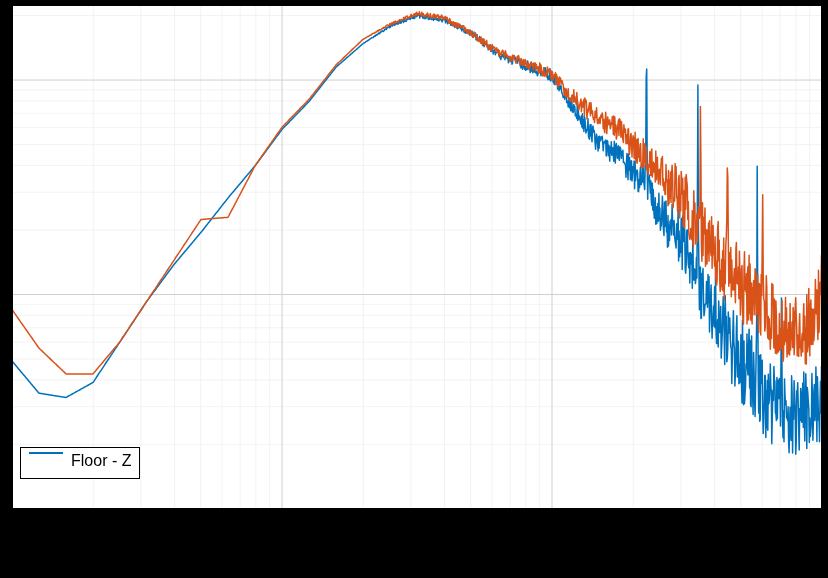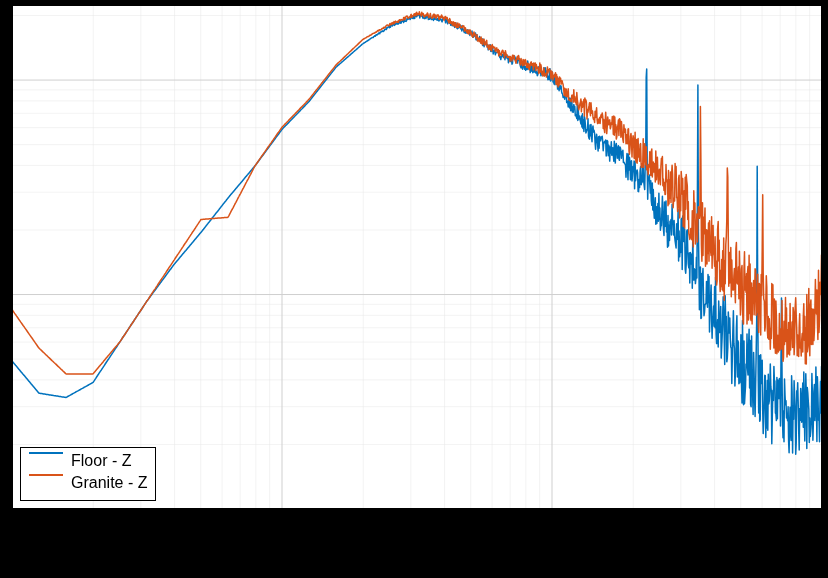--- a/index.html
+++ b/index.html
@@ -116,18 +116,14 @@
         <path class="series-granite" d="M0.0 304.5 L0.5 305.3 L1.0 306.0 L1.5 306.7 L2.0 307.4 L2.5 308.2 L3.0 308.9 L3.5 309.6 L4.1 310.3 L4.6 311.1 L5.1 311.8 L5.6 312.5 L6.1 313.2 L6.6 314.0 L7.1 314.7 L7.6 315.4 L8.1 316.1 L8.6 316.9 L9.1 317.6 L9.6 318.3 L10.1 319.0 L10.6 319.8 L11.1 320.5 L11.7 321.2 L12.2 321.9 L12.7 322.7 L13.2 323.4 L13.7 324.1 L14.2 324.8 L14.7 325.5 L15.2 326.3 L15.7 327.0 L16.2 327.7 L16.7 328.4 L17.2 329.2 L17.7 329.9 L18.2 330.6 L18.7 331.3 L19.2 332.1 L19.8 332.8 L20.3 333.5 L20.8 334.2 L21.3 335.0 L21.8 335.7 L22.3 336.4 L22.8 337.1 L23.3 337.9 L23.8 338.6 L24.3 339.3 L24.8 340.0 L25.3 340.8 L25.8 341.5 L26.3 342.2 L26.8 342.9 L27.4 343.5 L27.9 344.0 L28.4 344.5 L28.9 344.9 L29.4 345.4 L29.9 345.9 L30.4 346.4 L30.9 346.9 L31.4 347.3 L31.9 347.8 L32.4 348.3 L32.9 348.8 L33.4 349.3 L33.9 349.8 L34.4 350.2 L35.0 350.7 L35.5 351.2 L36.0 351.7 L36.5 352.2 L37.0 352.7 L37.5 353.1 L38.0 353.6 L38.5 354.1 L39.0 354.6 L39.5 355.1 L40.0 355.6 L40.5 356.0 L41.0 356.5 L41.5 357.0 L42.0 357.5 L42.6 358.0 L43.1 358.5 L43.6 358.9 L44.1 359.4 L44.6 359.9 L45.1 360.4 L45.6 360.9 L46.1 361.4 L46.6 361.8 L47.1 362.3 L47.6 362.8 L48.1 363.3 L48.6 363.8 L49.1 364.2 L49.6 364.7 L50.2 365.2 L50.7 365.7 L51.2 366.2 L51.7 366.7 L52.2 367.1 L52.7 367.6 L53.2 368.1 L53.7 368.6 L54.2 368.9 L54.7 368.9 L55.2 368.9 L55.7 368.9 L56.2 368.9 L56.7 368.9 L57.2 368.9 L57.7 368.9 L58.3 368.9 L58.8 368.9 L59.3 368.9 L59.8 368.9 L60.3 368.9 L60.8 368.9 L61.3 368.9 L61.8 368.9 L62.3 368.9 L62.8 368.9 L63.3 368.9 L63.8 368.9 L64.3 368.9 L64.8 368.9 L65.3 368.9 L65.9 368.9 L66.4 368.9 L66.9 368.9 L67.4 368.9 L67.9 368.9 L68.4 368.9 L68.9 368.9 L69.4 368.9 L69.9 368.9 L70.4 368.9 L70.9 368.9 L71.4 368.9 L71.9 368.9 L72.4 368.9 L72.9 368.9 L73.5 368.9 L74.0 368.9 L74.5 368.9 L75.0 368.9 L75.5 368.9 L76.0 368.9 L76.5 368.9 L77.0 368.9 L77.5 368.9 L78.0 368.9 L78.5 368.9 L79.0 368.9 L79.5 368.9 L80.0 368.9 L80.5 368.9 L81.1 368.8 L81.6 368.2 L82.1 367.6 L82.6 367.0 L83.1 366.4 L83.6 365.8 L84.1 365.2 L84.6 364.6 L85.1 364.0 L85.6 363.4 L86.1 362.8 L86.6 362.2 L87.1 361.6 L87.6 361.0 L88.1 360.4 L88.6 359.8 L89.2 359.2 L89.7 358.6 L90.2 358.0 L90.7 357.4 L91.2 356.8 L91.7 356.1 L92.2 355.5 L92.7 354.9 L93.2 354.3 L93.7 353.7 L94.2 353.1 L94.7 352.5 L95.2 351.9 L95.7 351.3 L96.2 350.7 L96.8 350.1 L97.3 349.5 L97.8 348.9 L98.3 348.3 L98.8 347.7 L99.3 347.1 L99.8 346.5 L100.3 345.9 L100.8 345.3 L101.3 344.7 L101.8 344.1 L102.3 343.5 L102.8 342.9 L103.3 342.3 L103.8 341.7 L104.4 341.1 L104.9 340.5 L105.4 339.9 L105.9 339.2 L106.4 338.6 L106.9 338.0 L107.4 337.4 L107.9 336.8 L108.4 336.1 L108.9 335.3 L109.4 334.6 L109.9 333.8 L110.4 333.0 L110.9 332.3 L111.4 331.5 L112.0 330.8 L112.5 330.0 L113.0 329.2 L113.5 328.5 L114.0 327.7 L114.5 326.9 L115.0 326.2 L115.5 325.4 L116.0 324.6 L116.5 323.9 L117.0 323.1 L117.5 322.3 L118.0 321.6 L118.5 320.8 L119.0 320.0 L119.5 319.3 L120.1 318.5 L120.6 317.8 L121.1 317.0 L121.6 316.2 L122.1 315.5 L122.6 314.7 L123.1 313.9 L123.6 313.2 L124.1 312.4 L124.6 311.6 L125.1 310.9 L125.6 310.1 L126.1 309.3 L126.6 308.6 L127.1 307.8 L127.7 307.1 L128.2 306.3 L128.7 305.5 L129.2 304.8 L129.7 304.0 L130.2 303.2 L130.7 302.5 L131.2 301.7 L131.7 300.9 L132.2 300.2 L132.7 299.4 L133.2 298.6 L133.7 297.9 L134.2 297.1 L134.7 296.3 L135.3 295.6 L135.8 294.8 L136.3 294.1 L136.8 293.3 L137.3 292.5 L137.8 291.8 L138.3 291.0 L138.8 290.2 L139.3 289.5 L139.8 288.7 L140.3 287.9 L140.8 287.2 L141.3 286.4 L141.8 285.6 L142.3 284.9 L142.9 284.1 L143.4 283.4 L143.9 282.6 L144.4 281.8 L144.9 281.1 L145.4 280.3 L145.9 279.5 L146.4 278.8 L146.9 278.0 L147.4 277.2 L147.9 276.5 L148.4 275.7 L148.9 274.9 L149.4 274.2 L149.9 273.4 L150.5 272.6 L151.0 271.9 L151.5 271.1 L152.0 270.4 L152.5 269.6 L153.0 268.8 L153.5 268.1 L154.0 267.3 L154.5 266.5 L155.0 265.8 L155.5 265.0 L156.0 264.2 L156.5 263.5 L157.0 262.7 L157.5 261.9 L158.0 261.2 L158.6 260.4 L159.1 259.7 L159.6 258.9 L160.1 258.1 L160.6 257.4 L161.1 256.6 L161.6 255.8 L162.1 255.1 L162.6 254.3 L163.1 253.5 L163.6 252.8 L164.1 252.0 L164.6 251.2 L165.1 250.5 L165.6 249.7 L166.2 248.9 L166.7 248.2 L167.2 247.4 L167.7 246.7 L168.2 245.9 L168.7 245.1 L169.2 244.4 L169.7 243.6 L170.2 242.8 L170.7 242.1 L171.2 241.3 L171.7 240.5 L172.2 239.8 L172.7 239.0 L173.2 238.2 L173.8 237.5 L174.3 236.7 L174.8 236.0 L175.3 235.2 L175.8 234.4 L176.3 233.7 L176.8 232.9 L177.3 232.1 L177.8 231.4 L178.3 230.6 L178.8 229.8 L179.3 229.1 L179.8 228.3 L180.3 227.5 L180.8 226.8 L181.4 226.0 L181.9 225.2 L182.4 224.5 L182.9 223.7 L183.4 223.0 L183.9 222.2 L184.4 221.4 L184.9 220.7 L185.4 219.9 L185.9 219.1 L186.4 218.4 L186.9 217.6 L187.4 216.8 L187.9 216.1 L188.4 215.3 L188.9 214.5 L189.5 214.4 L190.0 214.4 L190.5 214.4 L191.0 214.3 L191.5 214.3 L192.0 214.2 L192.5 214.2 L193.0 214.2 L193.5 214.1 L194.0 214.1 L194.5 214.0 L195.0 214.0 L195.5 213.9 L196.0 213.9 L196.5 213.9 L197.1 213.8 L197.6 213.8 L198.1 213.7 L198.6 213.7 L199.1 213.7 L199.6 213.6 L200.1 213.6 L200.6 213.5 L201.1 213.5 L201.6 213.5 L202.1 213.4 L202.6 213.4 L203.1 213.3 L203.6 213.3 L204.1 213.3 L204.7 213.2 L205.2 213.2 L205.7 213.1 L206.2 213.1 L206.7 213.1 L207.2 213.0 L207.7 213.0 L208.2 212.9 L208.7 212.9 L209.2 212.9 L209.7 212.8 L210.2 212.8 L210.7 212.7 L211.2 212.7 L211.7 212.7 L212.3 212.6 L212.8 212.6 L213.3 212.5 L213.8 212.5 L214.3 212.5 L214.8 212.4 L215.3 212.4 L215.8 212.3 L216.3 211.7 L216.8 210.8 L217.3 209.8 L217.8 208.8 L218.3 207.9 L218.8 206.9 L219.3 205.9 L219.8 205.0 L220.4 204.0 L220.9 203.1 L221.4 202.1 L221.9 201.1 L222.4 200.2 L222.9 199.2 L223.4 198.2 L223.9 197.3 L224.4 196.3 L224.9 195.3 L225.4 194.4 L225.9 193.4 L226.4 192.4 L226.9 191.5 L227.4 190.5 L228.0 189.5 L228.5 188.6 L229.0 187.6 L229.5 186.6 L230.0 185.7 L230.5 184.7 L231.0 183.7 L231.5 182.8 L232.0 181.8 L232.5 180.8 L233.0 179.9 L233.5 178.9 L234.0 177.9 L234.5 177.0 L235.0 176.0 L235.6 175.0 L236.1 174.1 L236.6 173.1 L237.1 172.1 L237.6 171.2 L238.1 170.2 L238.6 169.3 L239.1 168.3 L239.6 167.3 L240.1 166.4 L240.6 165.4 L241.1 164.4 L241.6 163.5 L242.1 162.5 L242.6 161.5 L243.2 160.6 L243.7 159.9 L244.2 159.2 L244.7 158.5 L245.2 157.7 L245.7 157.0 L246.2 156.3 L246.7 155.6 L247.2 154.8 L247.7 154.1 L248.2 153.4 L248.7 152.7 L249.2 151.9 L249.7 151.2 L250.2 150.5 L250.8 149.8 L251.3 149.0 L251.8 148.3 L252.3 147.6 L252.8 146.9 L253.3 146.1 L253.8 145.4 L254.3 144.7 L254.8 144.0 L255.3 143.3 L255.8 142.5 L256.3 141.8 L256.8 141.1 L257.3 140.4 L257.8 139.6 L258.3 138.9 L258.9 138.2 L259.4 137.5 L259.9 136.7 L260.4 136.0 L260.9 135.3 L261.4 134.6 L261.9 133.8 L262.4 133.1 L262.9 132.4 L263.4 131.7 L263.9 130.9 L264.4 130.2 L264.9 129.5 L265.4 128.8 L265.9 128.0 L266.5 127.3 L267.0 126.6 L267.5 125.9 L268.0 125.1 L268.5 124.4 L269.0 123.7 L269.5 123.0 L270.0 122.2 L270.5 121.7 L271.0 121.2 L271.5 120.7 L272.0 120.2 L272.5 119.6 L273.0 119.1 L273.5 118.6 L274.1 118.1 L274.6 117.5 L275.1 117.0 L275.6 116.5 L276.1 116.0 L276.6 115.4 L277.1 114.9 L277.6 114.4 L278.1 113.9 L278.6 113.4 L279.1 112.8 L279.6 112.3 L280.1 111.8 L280.6 111.3 L281.1 110.7 L281.7 110.2 L282.2 109.7 L282.7 109.2 L283.2 108.6 L283.7 108.1 L284.2 107.6 L284.7 107.1 L285.2 106.6 L285.7 106.0 L286.2 105.5 L286.7 105.0 L287.2 104.5 L287.7 103.9 L288.2 103.4 L288.7 102.9 L289.2 102.4 L289.8 101.8 L290.3 101.3 L290.8 100.8 L291.3 100.3 L291.8 99.8 L292.3 99.2 L292.8 98.7 L293.3 98.2 L293.8 97.7 L294.3 97.1 L294.8 96.6 L295.3 96.1 L295.8 95.6 L296.3 95.0 L296.8 94.5 L297.4 93.9 L297.9 93.3 L298.4 92.6 L298.9 92.0 L299.4 91.3 L299.9 90.7 L300.4 90.1 L300.9 89.4 L301.4 88.8 L301.9 88.1 L302.4 87.5 L302.9 86.8 L303.4 86.2 L303.9 85.5 L304.4 84.9 L305.0 84.3 L305.5 83.6 L306.0 83.0 L306.5 82.3 L307.0 81.7 L307.5 81.0 L308.0 80.4 L308.5 79.8 L309.0 79.1 L309.5 78.5 L310.0 77.8 L310.5 77.2 L311.0 76.5 L311.5 75.9 L312.0 75.2 L312.6 74.6 L313.1 74.0 L313.6 73.3 L314.1 72.7 L314.6 72.0 L315.1 71.4 L315.6 70.7 L316.1 70.1 L316.6 69.5 L317.1 68.8 L317.6 68.2 L318.1 67.5 L318.6 66.9 L319.1 66.2 L319.6 65.6 L320.2 64.9 L320.7 64.3 L321.2 63.7 L321.7 63.0 L322.2 62.4 L322.7 61.7 L323.2 61.1 L323.7 60.4 L324.2 59.9 L324.7 59.4 L325.2 58.9 L325.7 58.4 L326.2 57.9 L326.7 57.4 L327.2 57.0 L327.7 56.5 L328.3 56.0 L328.8 55.5 L329.3 55.0 L329.8 54.5 L330.3 54.1 L330.8 53.6 L331.3 53.1 L331.8 52.6 L332.3 52.1 L332.8 51.6 L333.3 51.2 L333.8 50.7 L334.3 50.2 L334.8 49.7 L335.3 49.2 L335.9 48.8 L336.4 48.3 L336.9 47.8 L337.4 47.3 L337.9 46.8 L338.4 46.3 L338.9 45.9 L339.4 45.4 L339.9 44.9 L340.4 44.4 L340.9 43.9 L341.4 43.4 L341.9 43.0 L342.4 42.5 L342.9 42.0 L343.5 41.5 L344.0 41.0 L344.5 40.5 L345.0 40.1 L345.5 39.6 L346.0 39.1 L346.5 38.6 L347.0 38.1 L347.5 37.6 L348.0 37.2 L348.5 36.7 L349.0 36.2 L349.5 35.7 L350.0 35.2 L350.5 34.7 L351.1 34.3 L351.6 34.0 L352.1 33.7 L352.6 33.5 L353.1 33.2 L353.6 32.9 L354.1 32.7 L354.6 32.2 L355.1 31.9 L355.6 31.7 L356.1 31.5 L356.6 31.4 L357.1 31.0 L357.6 30.7 L358.1 30.1 L358.6 30.3 L359.2 29.9 L359.7 29.2 L360.2 29.1 L360.7 28.7 L361.2 28.4 L361.7 28.2 L362.2 28.3 L362.7 27.8 L363.2 27.5 L363.7 27.5 L364.2 26.7 L364.7 26.9 L365.2 26.1 L365.7 25.7 L366.2 25.3 L366.8 26.0 L367.3 24.7 L367.8 24.8 L368.3 24.9 L368.8 24.8 L369.3 24.4 L369.8 23.6 L370.3 23.8 L370.8 23.6 L371.3 22.5 L371.8 23.2 L372.3 22.2 L372.8 22.4 L373.3 22.4 L373.8 21.2 L374.4 20.4 L374.9 20.1 L375.4 19.9 L375.9 20.1 L376.4 20.9 L376.9 20.5 L377.4 20.1 L377.9 18.6 L378.4 19.7 L378.9 19.8 L379.4 18.0 L379.9 19.4 L380.4 18.0 L380.9 17.5 L381.4 18.7 L382.0 16.6 L382.5 18.6 L383.0 17.2 L383.5 16.1 L384.0 17.0 L384.5 16.9 L385.0 16.8 L385.5 17.2 L386.0 15.9 L386.5 17.2 L387.0 15.5 L387.5 14.7 L388.0 15.2 L388.5 15.7 L389.0 14.4 L389.5 14.6 L390.1 15.1 L390.6 15.1 L391.1 15.0 L391.6 12.6 L392.1 12.3 L392.6 12.9 L393.1 14.7 L393.6 12.3 L394.1 11.3 L394.6 11.3 L395.1 11.0 L395.6 11.8 L396.1 13.3 L396.6 12.4 L397.1 12.2 L397.7 11.8 L398.2 12.7 L398.7 10.0 L399.2 9.4 L399.7 12.1 L400.2 12.2 L400.7 11.2 L401.2 10.3 L401.7 10.1 L402.2 8.7 L402.7 11.0 L403.2 8.9 L403.7 8.3 L404.2 10.4 L404.7 7.2 L405.3 9.8 L405.8 8.7 L406.3 9.4 L406.8 9.7 L407.3 6.8 L407.8 8.6 L408.3 9.5 L408.8 10.0 L409.3 11.1 L409.8 7.2 L410.3 9.7 L410.8 9.2 L411.3 8.6 L411.8 11.3 L412.3 11.9 L412.9 10.3 L413.4 10.9 L413.9 10.2 L414.4 9.4 L414.9 10.8 L415.4 7.9 L415.9 8.8 L416.4 11.0 L416.9 12.8 L417.4 11.6 L417.9 10.2 L418.4 8.5 L418.9 11.9 L419.4 12.9 L419.9 13.2 L420.5 13.0 L421.0 9.9 L421.5 11.9 L422.0 9.0 L422.5 12.0 L423.0 9.8 L423.5 11.5 L424.0 13.3 L424.5 12.2 L425.0 9.9 L425.5 11.0 L426.0 9.7 L426.5 11.3 L427.0 14.3 L427.5 13.9 L428.0 11.2 L428.6 12.6 L429.1 12.6 L429.6 10.0 L430.1 11.1 L430.6 13.0 L431.1 12.2 L431.6 13.1 L432.1 15.4 L432.6 12.1 L433.1 13.5 L433.6 11.6 L434.1 12.5 L434.6 14.1 L435.1 12.4 L435.6 14.2 L436.2 16.1 L436.7 17.9 L437.2 17.8 L437.7 13.6 L438.2 15.3 L438.7 18.3 L439.2 17.1 L439.7 16.8 L440.2 19.9 L440.7 19.4 L441.2 16.7 L441.7 20.7 L442.2 18.2 L442.7 17.5 L443.2 21.4 L443.8 17.8 L444.3 22.5 L444.8 19.9 L445.3 22.2 L445.8 18.0 L446.3 22.4 L446.8 21.2 L447.3 19.0 L447.8 19.6 L448.3 20.9 L448.8 22.8 L449.3 22.9 L449.8 21.9 L450.3 22.4 L450.8 20.6 L451.4 20.9 L451.9 20.9 L452.4 26.1 L452.9 23.5 L453.4 22.8 L453.9 25.5 L454.4 26.2 L454.9 27.5 L455.4 24.9 L455.9 28.6 L456.4 25.3 L456.9 29.1 L457.4 26.6 L457.9 24.8 L458.4 25.7 L458.9 29.7 L459.5 27.5 L460.0 31.4 L460.5 31.6 L461.0 32.2 L461.5 28.6 L462.0 26.9 L462.5 30.1 L463.0 28.7 L463.5 30.9 L464.0 32.6 L464.5 33.3 L465.0 29.8 L465.5 35.9 L466.0 33.5 L466.5 33.0 L467.1 36.5 L467.6 34.3 L468.1 33.1 L468.6 37.9 L469.1 32.1 L469.6 38.5 L470.1 34.0 L470.6 39.7 L471.1 35.0 L471.6 35.1 L472.1 34.2 L472.6 39.9 L473.1 39.8 L473.6 38.8 L474.1 36.5 L474.7 35.3 L475.2 42.2 L475.7 40.1 L476.2 40.3 L476.7 44.4 L477.2 42.5 L477.7 40.0 L478.2 43.5 L478.7 45.1 L479.2 41.1 L479.7 46.0 L480.2 39.5 L480.7 41.7 L481.2 41.5 L481.7 42.9 L482.3 42.2 L482.8 42.3 L483.3 46.2 L483.8 45.0 L484.3 43.8 L484.8 42.8 L485.3 47.4 L485.8 46.6 L486.3 44.5 L486.8 50.9 L487.3 45.7 L487.8 49.2 L488.3 48.3 L488.8 49.7 L489.3 50.4 L489.8 46.7 L490.4 45.3 L490.9 45.5 L491.4 48.0 L491.9 47.8 L492.4 53.0 L492.9 49.3 L493.4 45.7 L493.9 48.1 L494.4 50.6 L494.9 49.7 L495.4 52.3 L495.9 52.4 L496.4 51.9 L496.9 52.3 L497.4 51.5 L498.0 56.5 L498.5 51.4 L499.0 52.7 L499.5 52.7 L500.0 55.9 L500.5 50.3 L501.0 50.2 L501.5 53.6 L502.0 50.5 L502.5 54.3 L503.0 55.1 L503.5 56.4 L504.0 58.3 L504.5 54.8 L505.0 52.4 L505.6 51.2 L506.1 54.2 L506.6 50.6 L507.1 53.0 L507.6 55.0 L508.1 58.7 L508.6 60.0 L509.1 53.5 L509.6 58.4 L510.1 56.3 L510.6 60.7 L511.1 54.6 L511.6 55.0 L512.1 60.1 L512.6 60.1 L513.2 54.6 L513.7 55.4 L514.2 58.6 L514.7 62.3 L515.2 59.9 L515.7 58.2 L516.2 63.0 L516.7 58.9 L517.2 64.8 L517.7 63.1 L518.2 60.0 L518.7 57.6 L519.2 56.8 L519.7 60.3 L520.2 60.3 L520.8 58.6 L521.3 65.0 L521.8 58.0 L522.3 60.9 L522.8 60.9 L523.3 58.0 L523.8 65.6 L524.3 59.4 L524.8 63.0 L525.3 63.2 L525.8 62.1 L526.3 65.3 L526.8 68.5 L527.3 67.1 L527.8 57.9 L528.3 67.3 L528.9 59.8 L529.4 63.1 L529.9 69.4 L530.4 66.3 L530.9 71.1 L531.4 69.7 L531.9 62.9 L532.4 71.0 L532.9 69.6 L533.4 70.1 L533.9 68.3 L534.4 72.1 L534.9 68.3 L535.4 61.9 L535.9 67.9 L536.5 65.3 L537.0 64.7 L537.5 63.8 L538.0 65.5 L538.5 68.5 L539.0 74.0 L539.5 66.1 L540.0 72.3 L540.5 67.2 L541.0 75.0 L541.5 71.1 L542.0 72.3 L542.5 69.6 L543.0 70.7 L543.5 67.7 L544.1 79.3 L544.6 69.5 L545.1 79.8 L545.6 71.9 L546.1 82.0 L546.6 73.9 L547.1 80.4 L547.6 72.1 L548.1 76.3 L548.6 73.3 L549.1 79.2 L549.6 75.9 L550.1 75.7 L550.6 78.0 L551.1 79.5 L551.7 84.5 L552.2 90.4 L552.7 83.2 L553.2 85.0 L553.7 91.2 L554.2 83.9 L554.7 91.1 L555.2 91.9 L555.7 88.7 L556.2 83.8 L556.7 94.7 L557.2 94.7 L557.7 95.5 L558.2 94.6 L558.7 95.8 L559.2 96.7 L559.8 90.2 L560.3 92.9 L560.8 90.0 L561.3 97.1 L561.8 84.7 L562.3 96.0 L562.8 91.5 L563.3 97.4 L563.8 93.5 L564.3 99.7 L564.8 87.5 L565.3 94.6 L565.8 97.6 L566.3 102.7 L566.8 104.8 L567.4 101.6 L567.9 99.2 L568.4 97.0 L568.9 94.1 L569.4 106.7 L569.9 96.6 L570.4 102.3 L570.9 101.3 L571.4 99.6 L571.9 94.4 L572.4 111.1 L572.9 93.1 L573.4 97.0 L573.9 94.9 L574.4 97.2 L575.0 113.9 L575.5 104.7 L576.0 107.2 L576.5 103.6 L577.0 100.9 L577.5 97.8 L578.0 106.3 L578.5 110.7 L579.0 97.8 L579.5 104.8 L580.0 108.3 L580.5 106.0 L581.0 112.5 L581.5 114.4 L582.0 112.7 L582.6 117.5 L583.1 106.2 L583.6 112.5 L584.1 107.9 L584.6 102.7 L585.1 114.8 L585.6 118.6 L586.1 114.3 L586.6 118.0 L587.1 115.1 L587.6 112.6 L588.1 118.4 L588.6 112.0 L589.1 109.7 L589.6 112.5 L590.2 107.9 L590.7 111.0 L591.2 123.4 L591.7 114.4 L592.2 124.0 L592.7 127.6 L593.2 116.0 L593.7 107.2 L594.2 117.6 L594.7 128.6 L595.2 122.4 L595.7 111.9 L596.2 116.0 L596.7 119.7 L597.2 115.6 L597.7 114.9 L598.3 123.7 L598.8 121.7 L599.3 117.7 L599.8 119.4 L600.3 111.6 L600.8 113.3 L601.3 129.2 L601.8 110.9 L602.3 130.3 L602.8 112.0 L603.3 127.1 L603.8 119.8 L604.3 134.0 L604.8 131.9 L605.3 122.3 L605.9 120.6 L606.4 115.0 L606.9 130.6 L607.4 113.7 L607.9 114.7 L608.4 117.4 L608.9 132.2 L609.4 116.4 L609.9 122.1 L610.4 130.6 L610.9 134.6 L611.4 137.4 L611.9 119.8 L612.4 127.2 L612.9 123.7 L613.5 124.6 L614.0 138.8 L614.5 129.7 L615.0 131.6 L615.5 138.7 L616.0 124.2 L616.5 123.8 L617.0 146.1 L617.5 149.3 L618.0 143.4 L618.5 131.1 L619.0 128.5 L619.5 135.3 L620.0 151.9 L620.5 136.9 L621.1 130.7 L621.6 133.6 L622.1 152.9 L622.6 153.5 L623.1 127.2 L623.6 154.0 L624.1 157.1 L624.6 134.4 L625.1 158.2 L625.6 147.7 L626.1 133.6 L626.6 152.0 L627.1 144.6 L627.6 156.2 L628.1 139.6 L628.6 138.6 L629.2 162.4 L629.7 158.5 L630.2 159.4 L630.7 162.0 L631.2 133.8 L631.7 162.6 L632.2 153.5 L632.7 138.8 L633.2 151.7 L633.7 159.9 L634.2 141.7 L634.7 164.8 L635.2 160.3 L635.7 164.2 L636.2 169.7 L636.8 159.2 L637.3 161.9 L637.8 146.7 L638.3 156.4 L638.8 170.5 L639.3 146.5 L639.8 144.1 L640.3 172.0 L640.8 164.6 L641.3 157.0 L641.8 167.1 L642.3 158.4 L642.8 162.0 L643.3 177.1 L643.8 146.0 L644.4 174.8 L644.9 154.4 L645.4 152.2 L645.9 169.3 L646.4 178.9 L646.9 167.7 L647.4 164.3 L647.9 172.3 L648.4 179.7 L648.9 161.5 L649.4 153.4 L649.9 155.4 L650.4 151.5 L650.9 180.7 L651.4 173.9 L652.0 185.5 L652.5 177.4 L653.0 189.5 L653.5 189.3 L654.0 159.5 L654.5 175.8 L655.0 176.8 L655.5 175.1 L656.0 200.8 L656.5 165.5 L657.0 199.0 L657.5 175.3 L658.0 193.3 L658.5 167.1 L659.0 197.5 L659.5 171.4 L660.1 160.2 L660.6 169.9 L661.1 202.7 L661.6 195.5 L662.1 192.9 L662.6 195.9 L663.1 158.5 L663.6 178.4 L664.1 161.6 L664.6 192.8 L665.1 192.4 L665.6 206.4 L666.1 202.0 L666.6 173.6 L667.1 170.3 L667.7 212.9 L668.2 196.2 L668.7 205.8 L669.2 166.6 L669.7 174.6 L670.2 188.9 L670.7 173.4 L671.2 221.4 L671.7 186.6 L672.2 185.9 L672.7 222.9 L673.2 172.2 L673.7 204.2 L674.2 169.5 L674.7 175.5 L675.3 180.5 L675.8 214.5 L676.3 196.8 L676.8 228.4 L677.3 231.2 L677.8 234.4 L678.3 232.7 L678.8 223.6 L679.3 223.6 L679.8 234.7 L680.3 205.8 L680.8 235.8 L681.3 242.0 L681.8 185.8 L682.3 211.4 L682.9 198.0 L683.4 239.0 L683.9 224.7 L684.4 221.8 L684.9 208.9 L685.4 237.1 L685.9 214.4 L686.4 201.8 L686.9 205.5 L687.4 213.3 L687.9 209.5 L688.4 101.5 L688.9 156.8 L689.4 239.7 L689.9 256.3 L690.5 197.8 L691.0 250.5 L691.5 212.3 L692.0 228.8 L692.5 217.8 L693.0 203.0 L693.5 261.2 L694.0 247.7 L694.5 224.8 L695.0 259.0 L695.5 225.5 L696.0 248.6 L696.5 218.0 L697.0 256.3 L697.5 215.8 L698.0 238.4 L698.6 246.0 L699.1 250.4 L699.6 211.8 L700.1 263.3 L700.6 221.4 L701.1 220.5 L701.6 248.7 L702.1 250.9 L702.6 261.2 L703.1 231.8 L703.6 274.7 L704.1 255.9 L704.6 280.1 L705.1 276.0 L705.6 224.2 L706.2 216.4 L706.7 255.9 L707.2 235.3 L707.7 274.5 L708.2 286.6 L708.7 265.5 L709.2 281.6 L709.7 254.4 L710.2 284.7 L710.7 245.8 L711.2 286.1 L711.7 233.0 L712.2 295.5 L712.7 255.8 L713.2 278.7 L713.8 239.3 L714.3 231.7 L714.8 214.6 L715.3 162.9 L715.8 172.1 L716.3 233.4 L716.8 281.3 L717.3 247.4 L717.8 278.0 L718.3 272.8 L718.8 242.6 L719.3 291.7 L719.8 254.9 L720.3 276.6 L720.8 285.0 L721.4 285.0 L721.9 270.8 L722.4 263.4 L722.9 283.4 L723.4 297.8 L723.9 243.9 L724.4 237.4 L724.9 277.4 L725.4 278.7 L725.9 279.0 L726.4 261.9 L726.9 293.7 L727.4 246.3 L727.9 267.7 L728.4 310.1 L728.9 290.8 L729.5 263.8 L730.0 260.6 L730.5 304.8 L731.0 316.5 L731.5 319.0 L732.0 263.9 L732.5 246.8 L733.0 285.0 L733.5 271.7 L734.0 287.3 L734.5 268.8 L735.0 319.1 L735.5 267.8 L736.0 261.4 L736.5 315.1 L737.1 250.3 L737.6 308.5 L738.1 258.9 L738.6 313.4 L739.1 315.6 L739.6 278.1 L740.1 319.0 L740.6 282.8 L741.1 298.0 L741.6 275.4 L742.1 309.7 L742.6 290.9 L743.1 263.8 L743.6 265.6 L744.1 310.2 L744.7 306.3 L745.2 300.1 L745.7 269.2 L746.2 318.4 L746.7 327.4 L747.2 278.4 L747.7 279.6 L748.2 294.6 L748.7 329.9 L749.2 269.5 L749.7 290.4 L750.2 246.8 L750.7 189.7 L751.2 267.9 L751.7 293.8 L752.3 296.1 L752.8 326.1 L753.3 321.6 L753.8 299.7 L754.3 270.7 L754.8 282.4 L755.3 324.0 L755.8 332.9 L756.3 311.5 L756.8 334.3 L757.3 313.7 L757.8 323.7 L758.3 344.2 L758.8 323.2 L759.3 333.6 L759.8 278.6 L760.4 289.3 L760.9 279.7 L761.4 324.9 L761.9 343.0 L762.4 294.0 L762.9 326.5 L763.4 348.3 L763.9 296.1 L764.4 311.4 L764.9 348.7 L765.4 331.2 L765.9 330.3 L766.4 347.0 L766.9 342.3 L767.4 308.5 L768.0 345.3 L768.5 324.0 L769.0 330.8 L769.5 344.0 L770.0 295.4 L770.5 335.2 L771.0 356.3 L771.5 352.6 L772.0 316.3 L772.5 339.6 L773.0 327.4 L773.5 292.6 L774.0 336.6 L774.5 303.1 L775.0 352.0 L775.6 324.9 L776.1 348.9 L776.6 317.6 L777.1 327.2 L777.6 350.0 L778.1 298.5 L778.6 344.9 L779.1 327.0 L779.6 333.1 L780.1 317.1 L780.6 342.4 L781.1 302.6 L781.6 306.8 L782.1 349.7 L782.6 337.4 L783.2 301.7 L783.7 292.8 L784.2 309.8 L784.7 323.6 L785.2 350.7 L785.7 330.1 L786.2 332.9 L786.7 351.6 L787.2 321.2 L787.7 308.7 L788.2 343.0 L788.7 337.6 L789.2 351.0 L789.7 334.8 L790.2 328.5 L790.8 347.1 L791.3 311.2 L791.8 298.8 L792.3 335.2 L792.8 311.6 L793.3 358.8 L793.8 322.7 L794.3 358.9 L794.8 289.4 L795.3 346.8 L795.8 342.0 L796.3 314.7 L796.8 283.5 L797.3 339.4 L797.8 350.7 L798.3 301.0 L798.9 295.0 L799.4 339.5 L799.9 303.7 L800.4 322.7 L800.9 339.5 L801.4 304.2 L801.9 335.6 L802.4 325.8 L802.9 303.8 L803.4 274.5 L803.9 301.7 L804.4 308.9 L804.9 285.1 L805.4 317.4 L805.9 334.6 L806.5 265.3 L807.0 327.4 L807.5 314.6 L808.0 277.3 L808.5 289.6 L809.0 280.9 L809.5 250.1 L810.0 308.3 "></path>
         <rect class="frame-rect" x="0.5" y="0.5" width="809" height="503"></rect>
       </svg>
   </div>
 
   <div class="legend-box" id="legend-box" style="left: 20px; top: 447px;">
     <div class="legend-row">
       <div class="legend-swatch" style="border-top-color:#0072BD"></div>
       <span class="legend-label">Floor - Z</span>
     </div>
-    <div class="legend-row">
-      <div class="legend-swatch" style="border-top-color:#D95319"></div>
-      <span class="legend-label">Granite - Z</span>
-    </div>
   </div>
 </div>
 
 </body></html>

